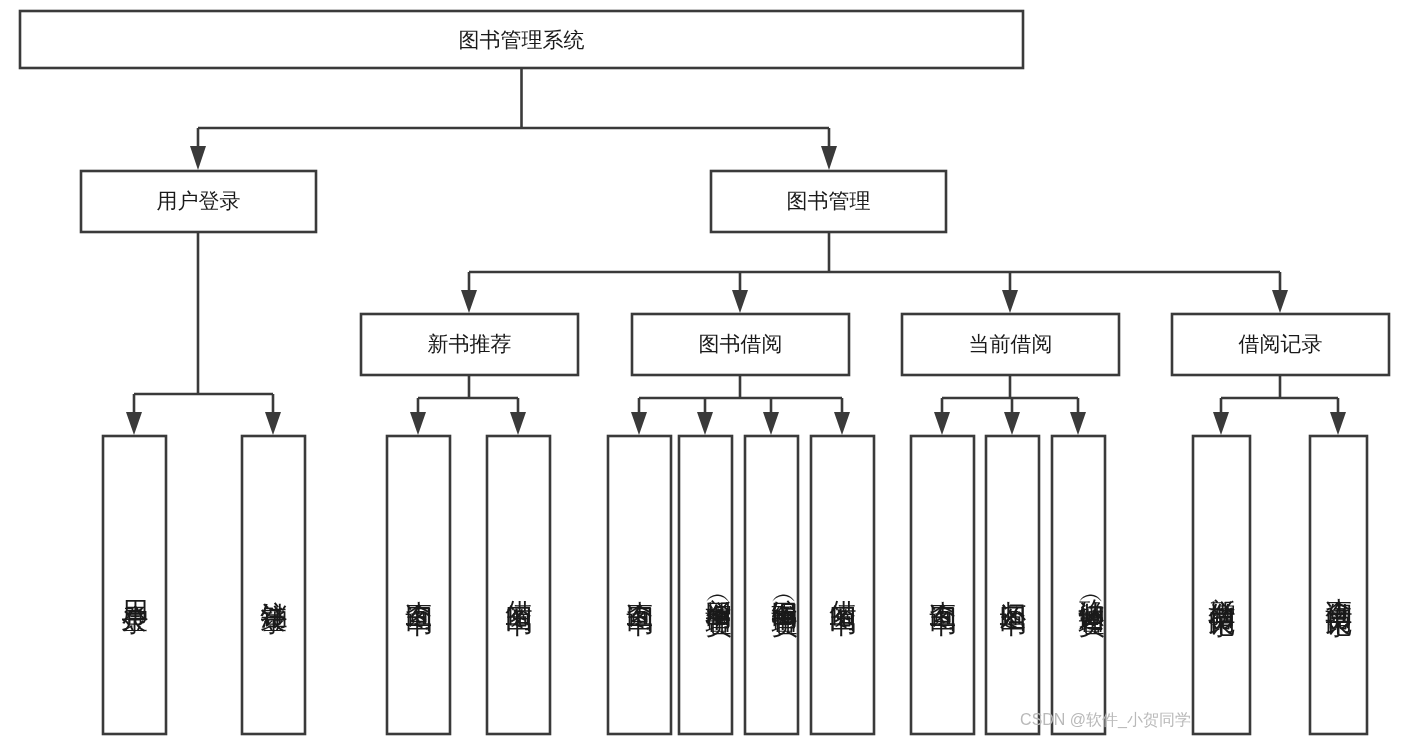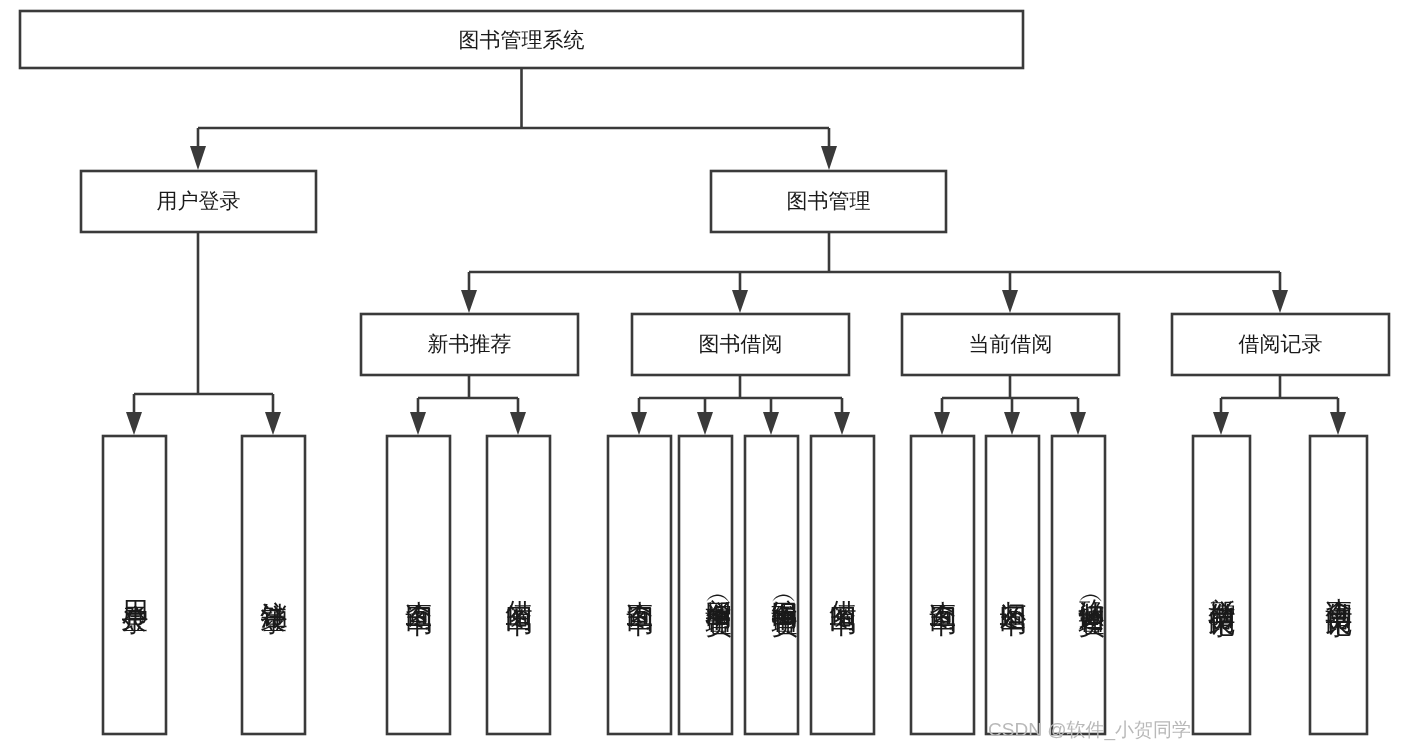--- a/index.html
+++ b/index.html
@@ -44,23 +44,23 @@
   .node-label-h {
     font-family: "Liberation Sans", sans-serif;
     font-size: 21px;
     fill: #1a1a1a;
     text-anchor: middle;
     dominant-baseline: middle;
   }
   .watermark {
     position: absolute;
     right: 8px;
-    bottom: 4px;
-    font-family: "Liberation Sans", sans-serif;
-    font-size: 19px;
+    bottom: 16px;
+    font-family: "Liberation Sans", sans-serif;
+    font-size: 16px;
     color: #b9b9b9;
     white-space: nowrap;
     pointer-events: none;
   }
 </style>
 </head>
 <body>
 
 <div id="diagram-root">
 

